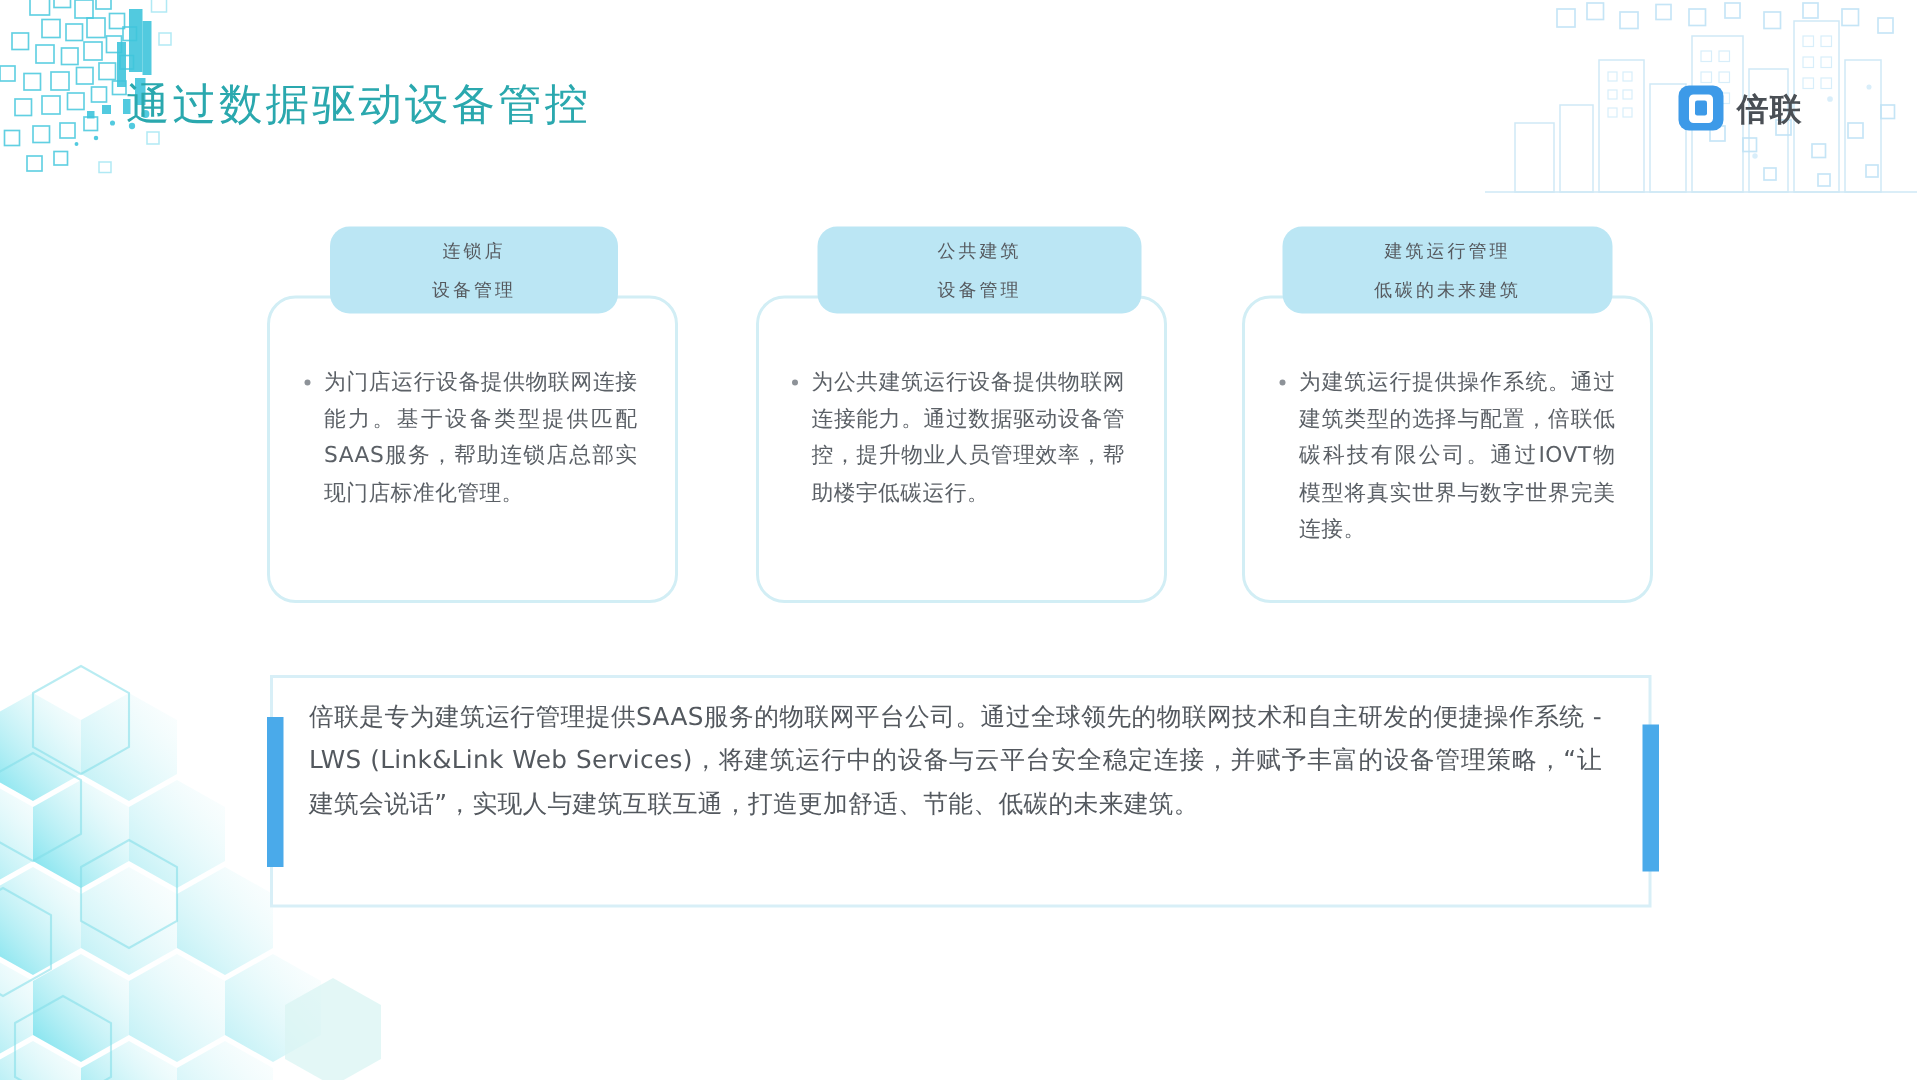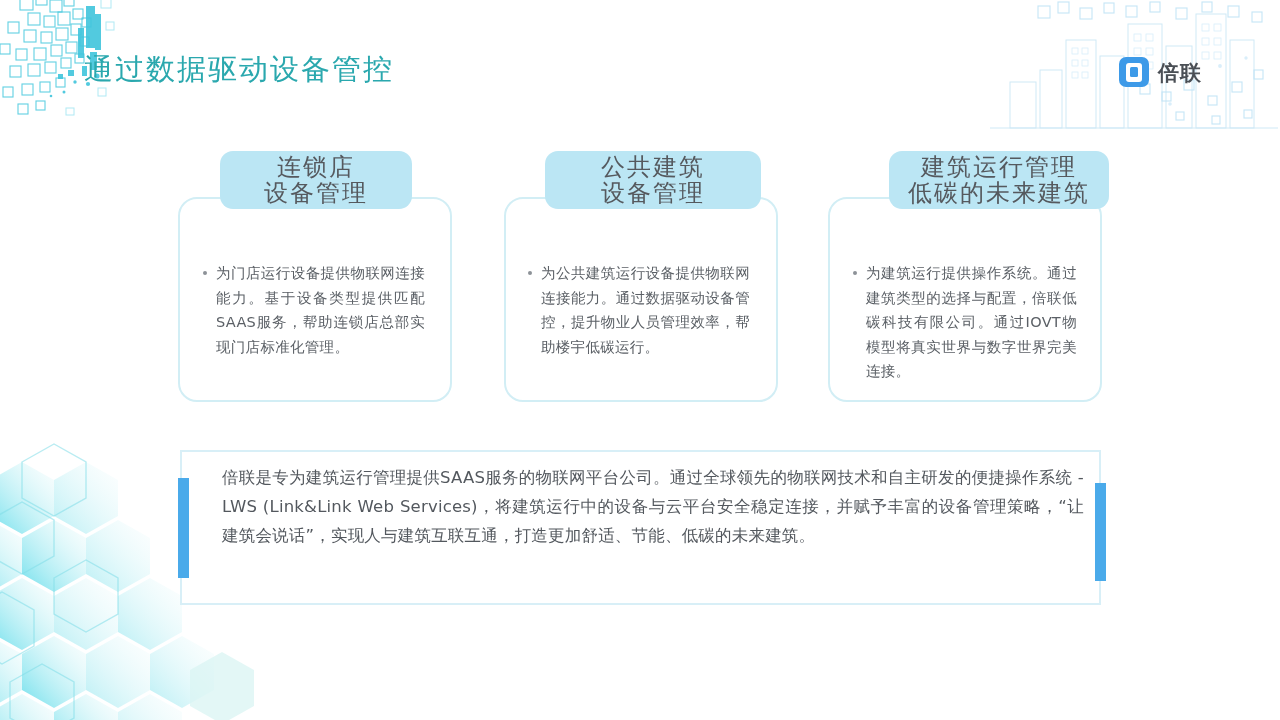--- a/index.html
+++ b/index.html
@@ -61,35 +61,34 @@
   .card.c1{left:178px;}
   .card.c2{left:504px;}
   .card.c3{left:828px;}
 
   .chip{
     position:absolute;top:151px;height:58px;
     background:#bbe6f4;border-radius:13px;
     display:flex;flex-direction:column;align-items:center;justify-content:center;
     color:#55595e;
     font-family:"DejaVu Sans","Liberation Sans",sans-serif;
-    font-size:24px;line-height:26px;letter-spacing:2px;
+    font-size:12px;line-height:26px;letter-spacing:2px;
     z-index:3;
   }
   .chip.h1{left:220px;width:192px;}
   .chip.h2{left:545px;width:216px;}
-  .chip.h3{left:889px;width:220px;}
+  .chip.h3{left:855px;width:220px;}
   .chip span{display:block;white-space:nowrap;}
 
   .bullet{
     position:absolute;top:243px;display:flex;gap:9px;
     font-family:"DejaVu Sans","Liberation Sans",sans-serif;
     font-size:14.5px;line-height:24.5px;color:#5b6066;
     letter-spacing:0.3px;
     box-sizing:border-box;
-    margin-top:18px;
   }
   .bullet .dot{
     flex:0 0 auto;width:4px;height:4px;border-radius:50%;
     background:#8d9298;margin-top:10px;
   }
   .bullet .txt{flex:1;text-align:justify;}
   .bullet.b1{left:203px;width:222px;}
   .bullet.b2{left:528px;width:222px;}
   .bullet.b3{left:853px;width:224px;}
 
@@ -98,21 +97,21 @@
     position:absolute;left:180px;top:450px;width:921px;height:155px;
     border:2px solid #d8eff7;background:#ffffff;box-sizing:border-box;
   }
   .panel-bar{position:absolute;width:11px;background:#4aaaea;}
   .panel-bar.left{left:178px;top:478px;height:100px;}
   .panel-bar.right{left:1095px;top:483px;height:98px;}
   .panel-text{
     position:absolute;left:206px;top:463px;width:862px;
     font-family:"DejaVu Sans","Liberation Sans",sans-serif;
     font-size:16.5px;line-height:29px;color:#53585e;
-    letter-spacing:0.2px;text-align:justify;margin-left:16px;
+    letter-spacing:0.2px;text-align:justify;
   }
 </style>
 </head>
 <body>
 
 <div class="slide">
 
   <div class="deco deco-bottomleft">
     <svg width="330" height="330" viewBox="0 0 330 330" xmlns="http://www.w3.org/2000/svg">
       <defs>

